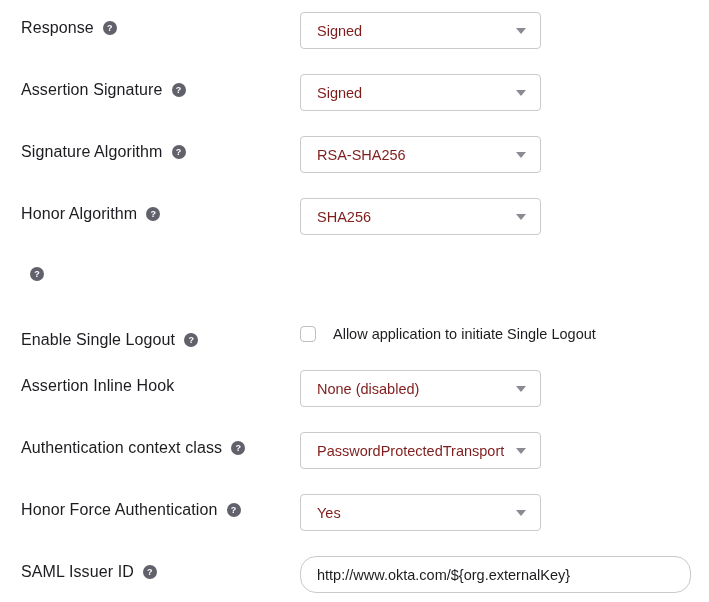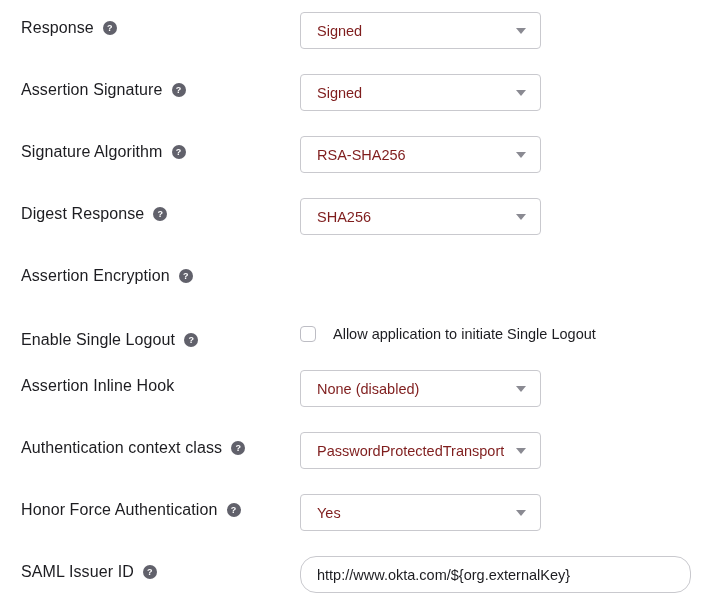--- a/index.html
+++ b/index.html
@@ -158,33 +158,32 @@
       </div>
       <div class="control-cell">
         <div class="select-box">
           <span class="select-value">RSA-SHA256</span>
           <span class="select-arrow"></span>
         </div>
       </div>
     </div>
     <div class="form-row">
       <div class="label-cell">
-        <span class="field-label">Digest Response</span>
+        <span class="field-label">Honor Algorithm</span>
         <span class="help-icon">?</span>
       </div>
       <div class="control-cell">
         <div class="select-box">
           <span class="select-value">SHA256</span>
           <span class="select-arrow"></span>
         </div>
       </div>
     </div>
     <div class="form-row">
       <div class="label-cell">
-        <span class="field-label">Assertion Encryption</span>
         <span class="help-icon">?</span>
       </div>
     </div>
     <div class="form-row checkbox-row">
       <div class="label-cell">
         <span class="field-label">Enable Single Logout</span>
         <span class="help-icon">?</span>
       </div>
       <div class="control-cell">
         <div class="checkbox-wrap">

